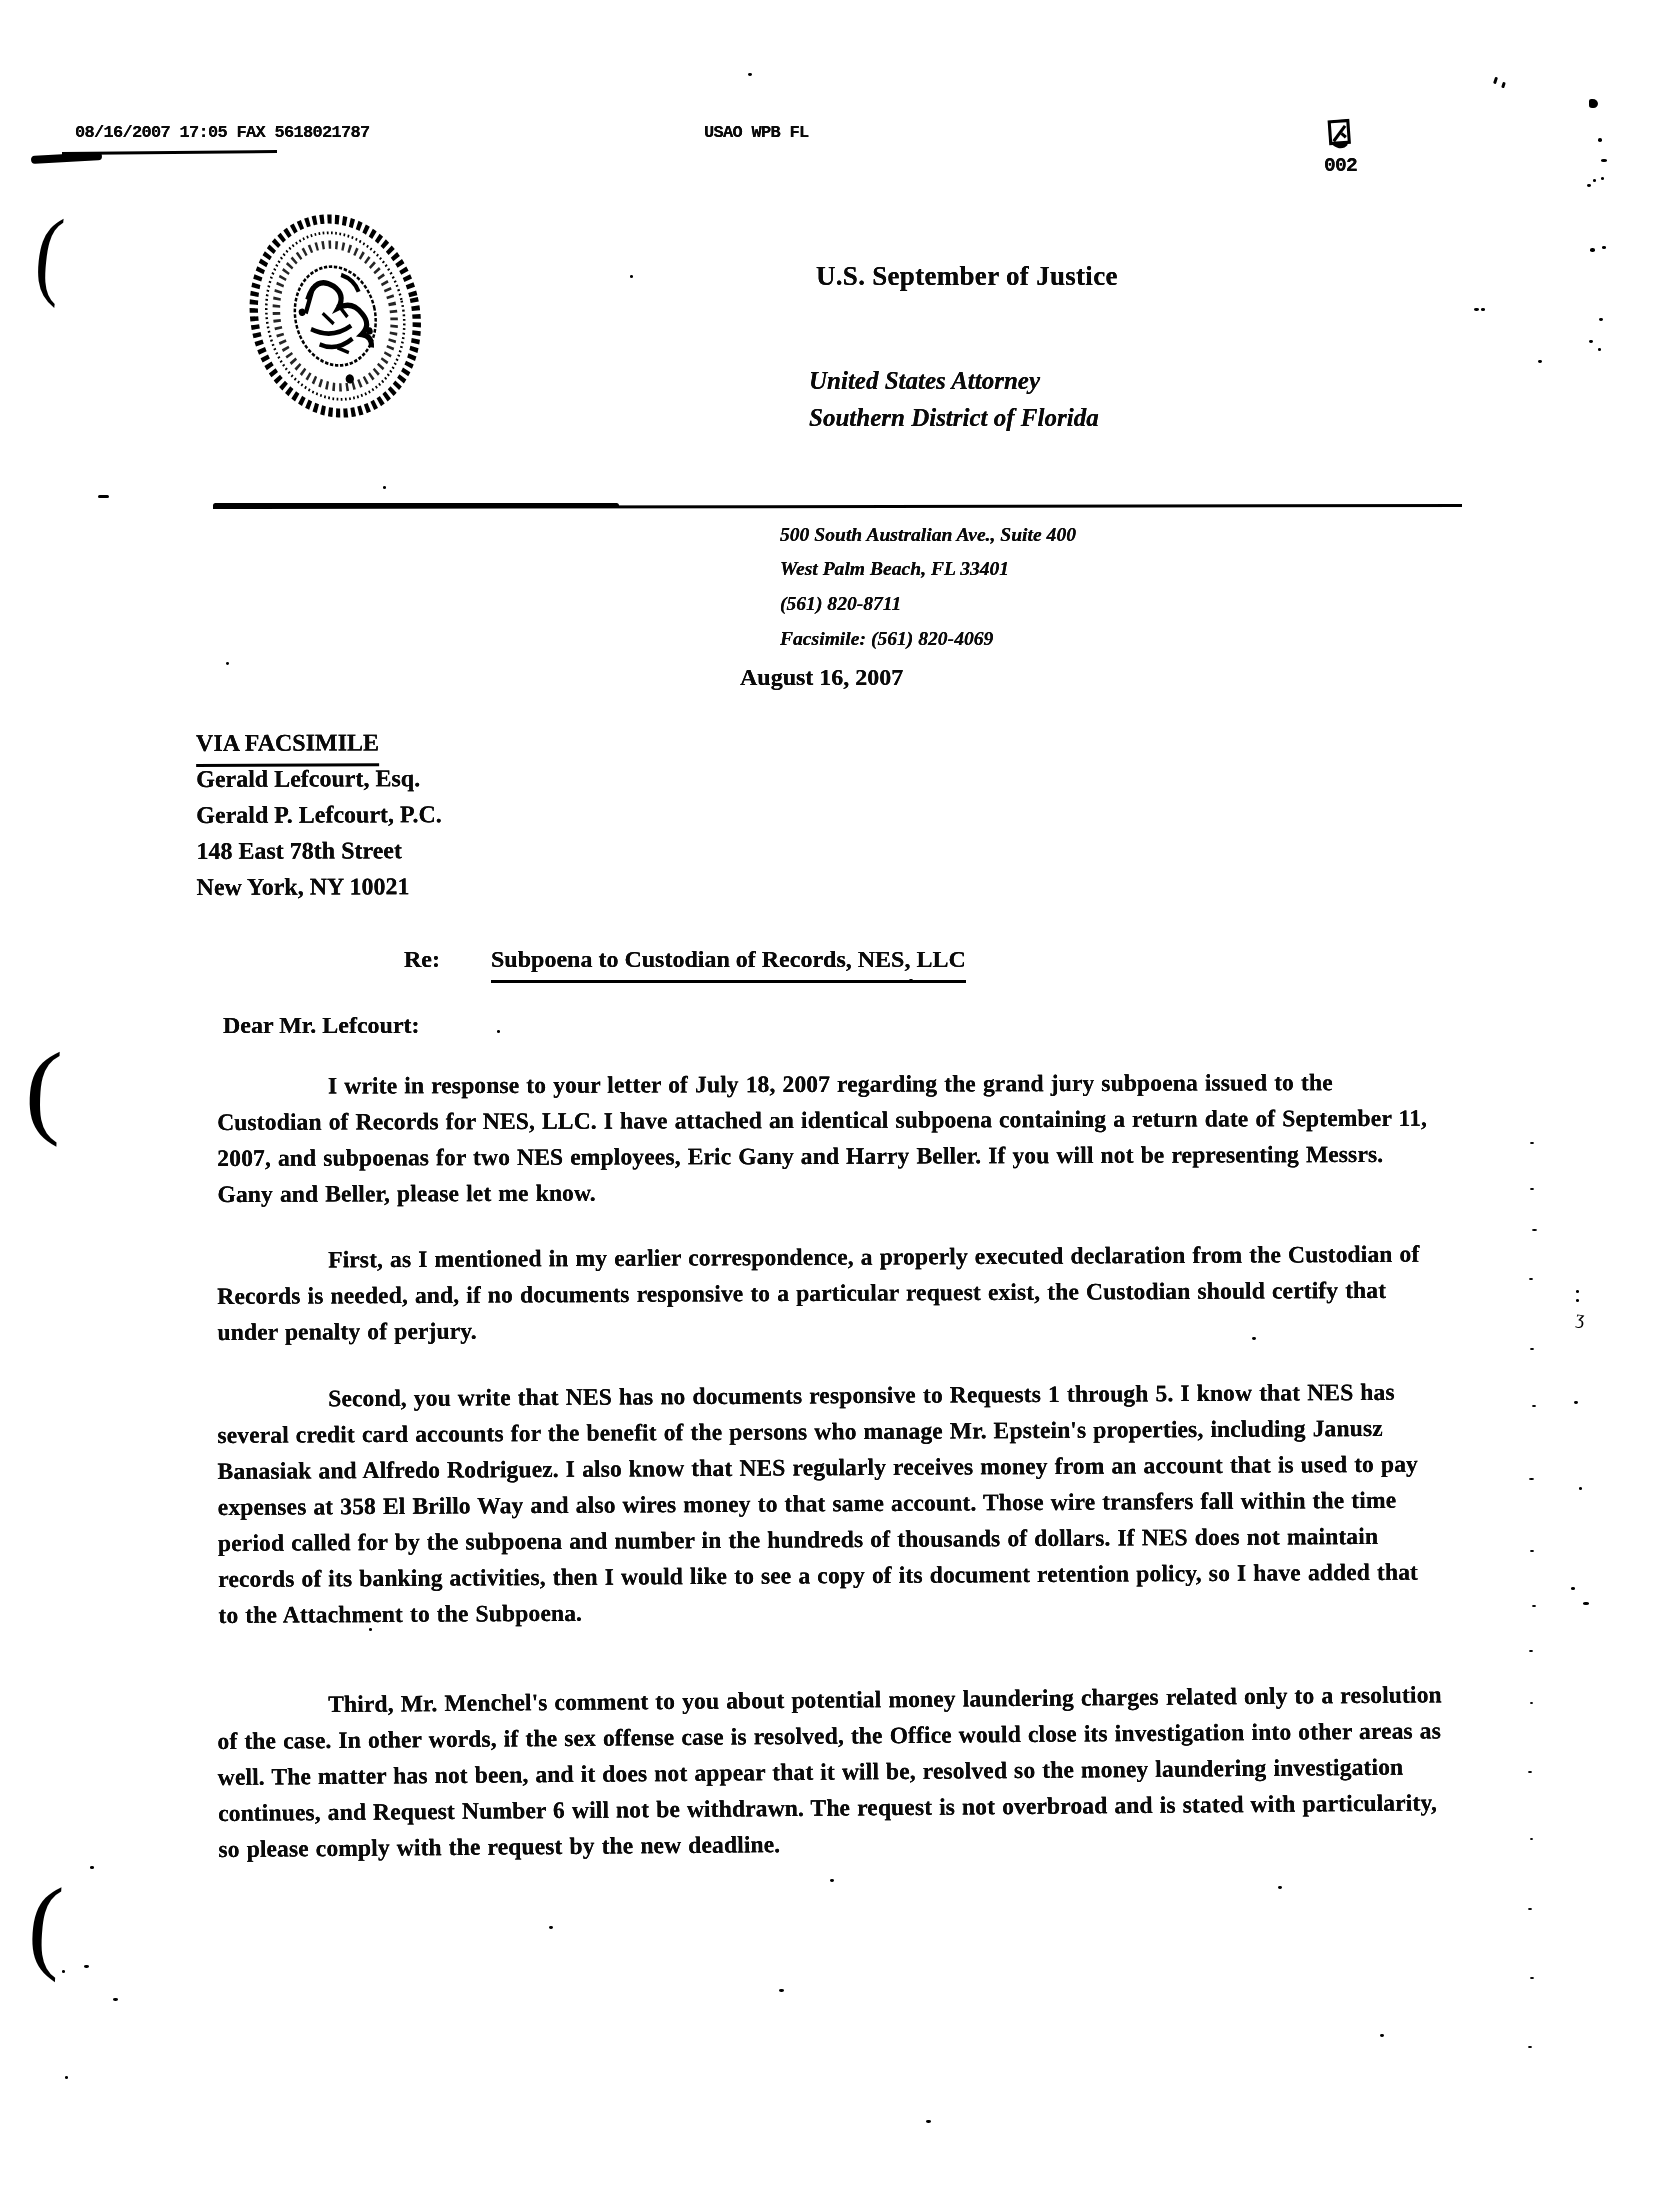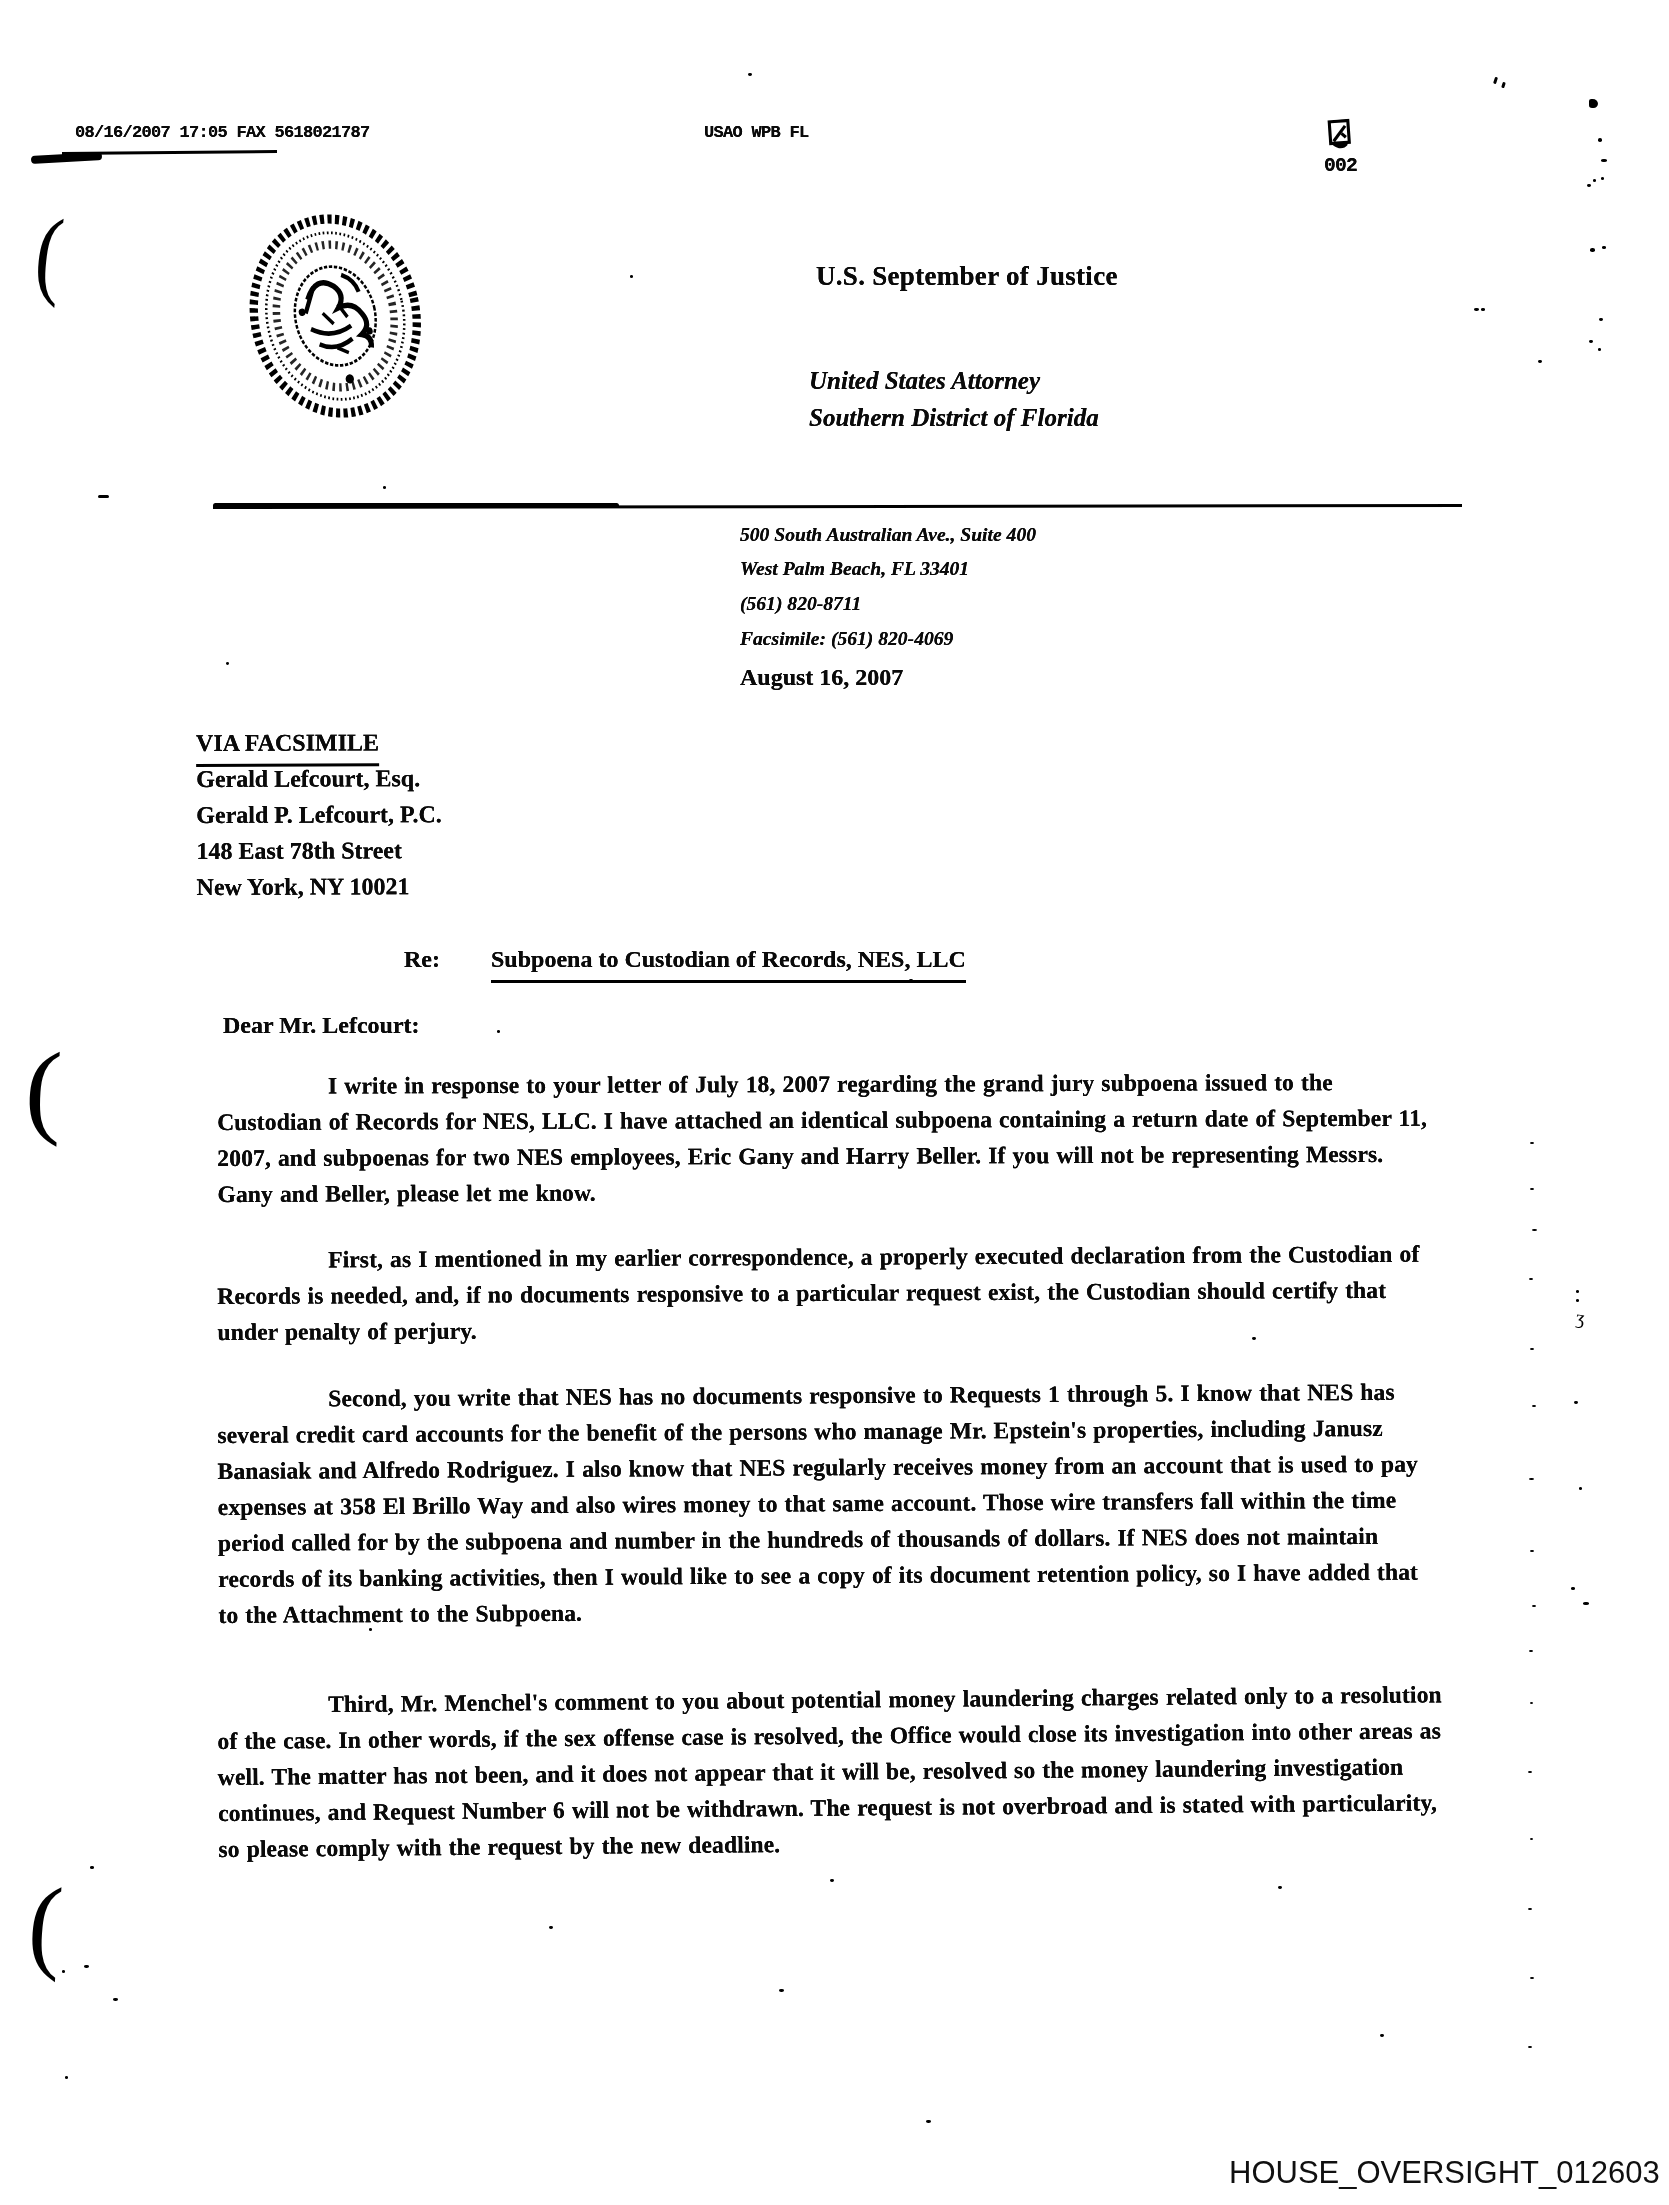--- a/index.html
+++ b/index.html
@@ -40,20 +40,21 @@
     white-space: nowrap;
     text-shadow: 0 0 0.4px #000;
   }
   .divider { background: #000; }
   .addr-line {
     font-size: 19.6px;
     font-style: italic;
     font-weight: 700;
     white-space: nowrap;
     text-shadow: 0 0 0.4px #000;
+    margin-left: 40px;
   }
   .date-line {
     font-size: 24px;
     font-weight: 700;
     white-space: nowrap;
     text-shadow: 0 0 0.4px #000;
   }
 
   
   .letter-text {
@@ -159,21 +160,20 @@
     <span class="uline">Subpoena to Custodian of Records, NES, LLC</span>
   </div>
 
   <div class="abs letter-text" style="left:223px; top:1007px;">Dear Mr. Lefcourt:</div>
 
   <div class="abs body-par" style="top:1068px; transform:rotate(-0.2deg);">I write in response to your letter of July 18, 2007 regarding the grand jury subpoena issued to the Custodian of Records for NES, LLC.  I have attached an identical subpoena containing a return date of September 11, 2007, and subpoenas for two NES employees, Eric Gany and Harry Beller.  If you will not be representing Messrs. Gany and Beller, please let me know.</div>
   <div class="abs body-par" style="top:1242px; transform:rotate(-0.3deg);">First, as I mentioned in my earlier correspondence, a properly executed declaration from the Custodian of Records is needed, and, if no documents responsive to a particular request exist, the Custodian should certify that under penalty of perjury.</div>
   <div class="abs body-par" style="top:1381px; transform:rotate(-0.35deg);">Second, you write that NES has no documents responsive to Requests 1 through 5.  I know that NES has several credit card accounts for the benefit of the persons who manage Mr. Epstein's properties, including Janusz Banasiak and Alfredo Rodriguez.  I also know that NES regularly receives money from an account that is used to pay expenses at 358 El Brillo Way and also wires money to that same account.  Those wire transfers fall within the time period called for by the subpoena and number in the hundreds of thousands of dollars.  If NES does not maintain records of its banking activities, then I would like to see a copy of its document retention policy, so I have added that to the Attachment to the Subpoena.</div>
   <div class="abs body-par" style="top:1687px; transform:rotate(-0.5deg);">Third, Mr. Menchel's comment to you about potential money laundering charges related only to a resolution of the case.  In other words, if the sex offense case is resolved, the Office would close its investigation into other areas as well.  The matter has not been, and it does not appear that it will be, resolved so the money laundering investigation continues, and Request Number 6 will not be withdrawn.  The request is not overbroad and is stated with particularity, so please comply with the request by the new deadline.</div>
 
-  <div class="abs bates" style="left:1229px; top:2155px;">HOUSE_OVERSIGHT_012603</div>
 
   <div class="paren-artifact" style="left:33px; top:203px; font-size:99px; transform:rotate(6deg) scaleX(0.8);">(</div>
   <div class="paren-artifact" style="left:26px; top:1036px; font-size:105px; transform:rotate(2deg) scaleX(1.05);">(</div>
   <div class="paren-artifact" style="left:27.5px; top:1871px; font-size:105px; transform:rotate(4deg) scaleX(0.95);">(</div>
   <div class="paren-artifact" style="left:1576px; top:1308px; font-size:19.6px; transform:rotate(8deg);">ʒ</div>
 
   <div>
     <span class="speck" style="left:748px; top:73px; width:3.9px; height:3.3px;"></span>
     <span class="speck" style="left:1494px; top:77px; width:3.3px; height:7.2px; transform:rotate(18deg); border-radius:1.3px;"></span>
     <span class="speck" style="left:1502px; top:82px; width:2.6px; height:5.9px; transform:rotate(18deg); border-radius:1.3px;"></span>

